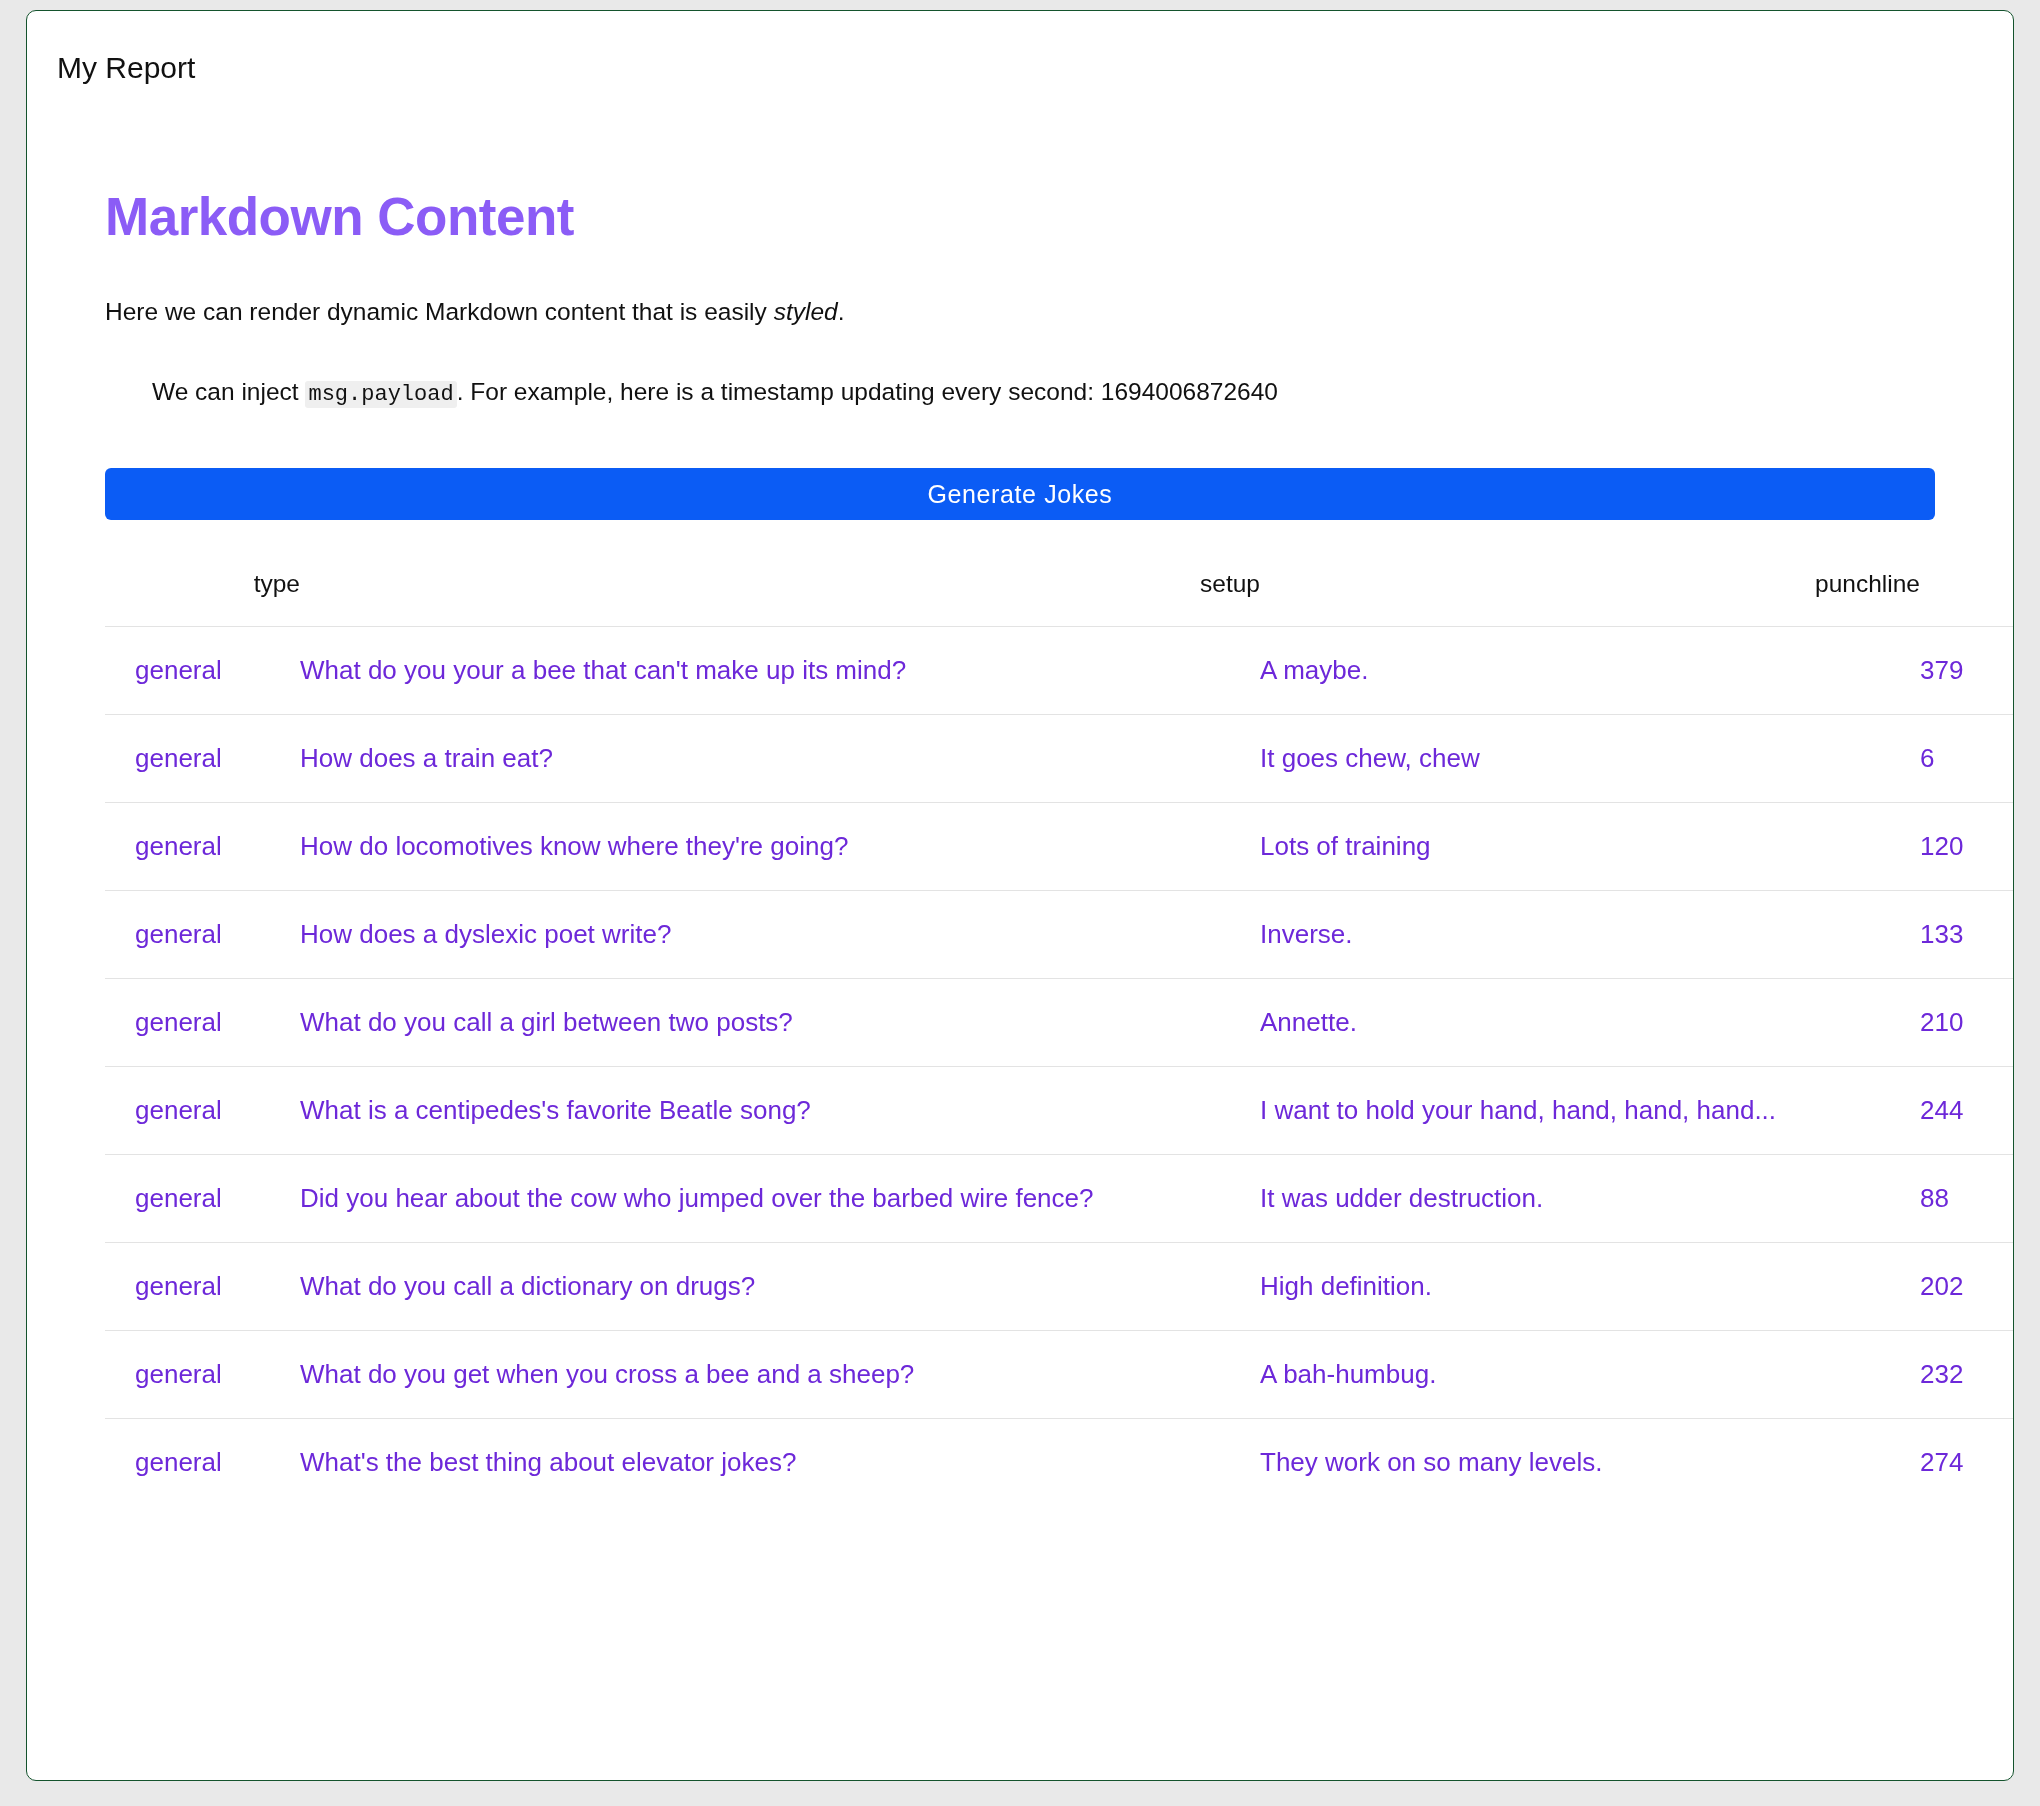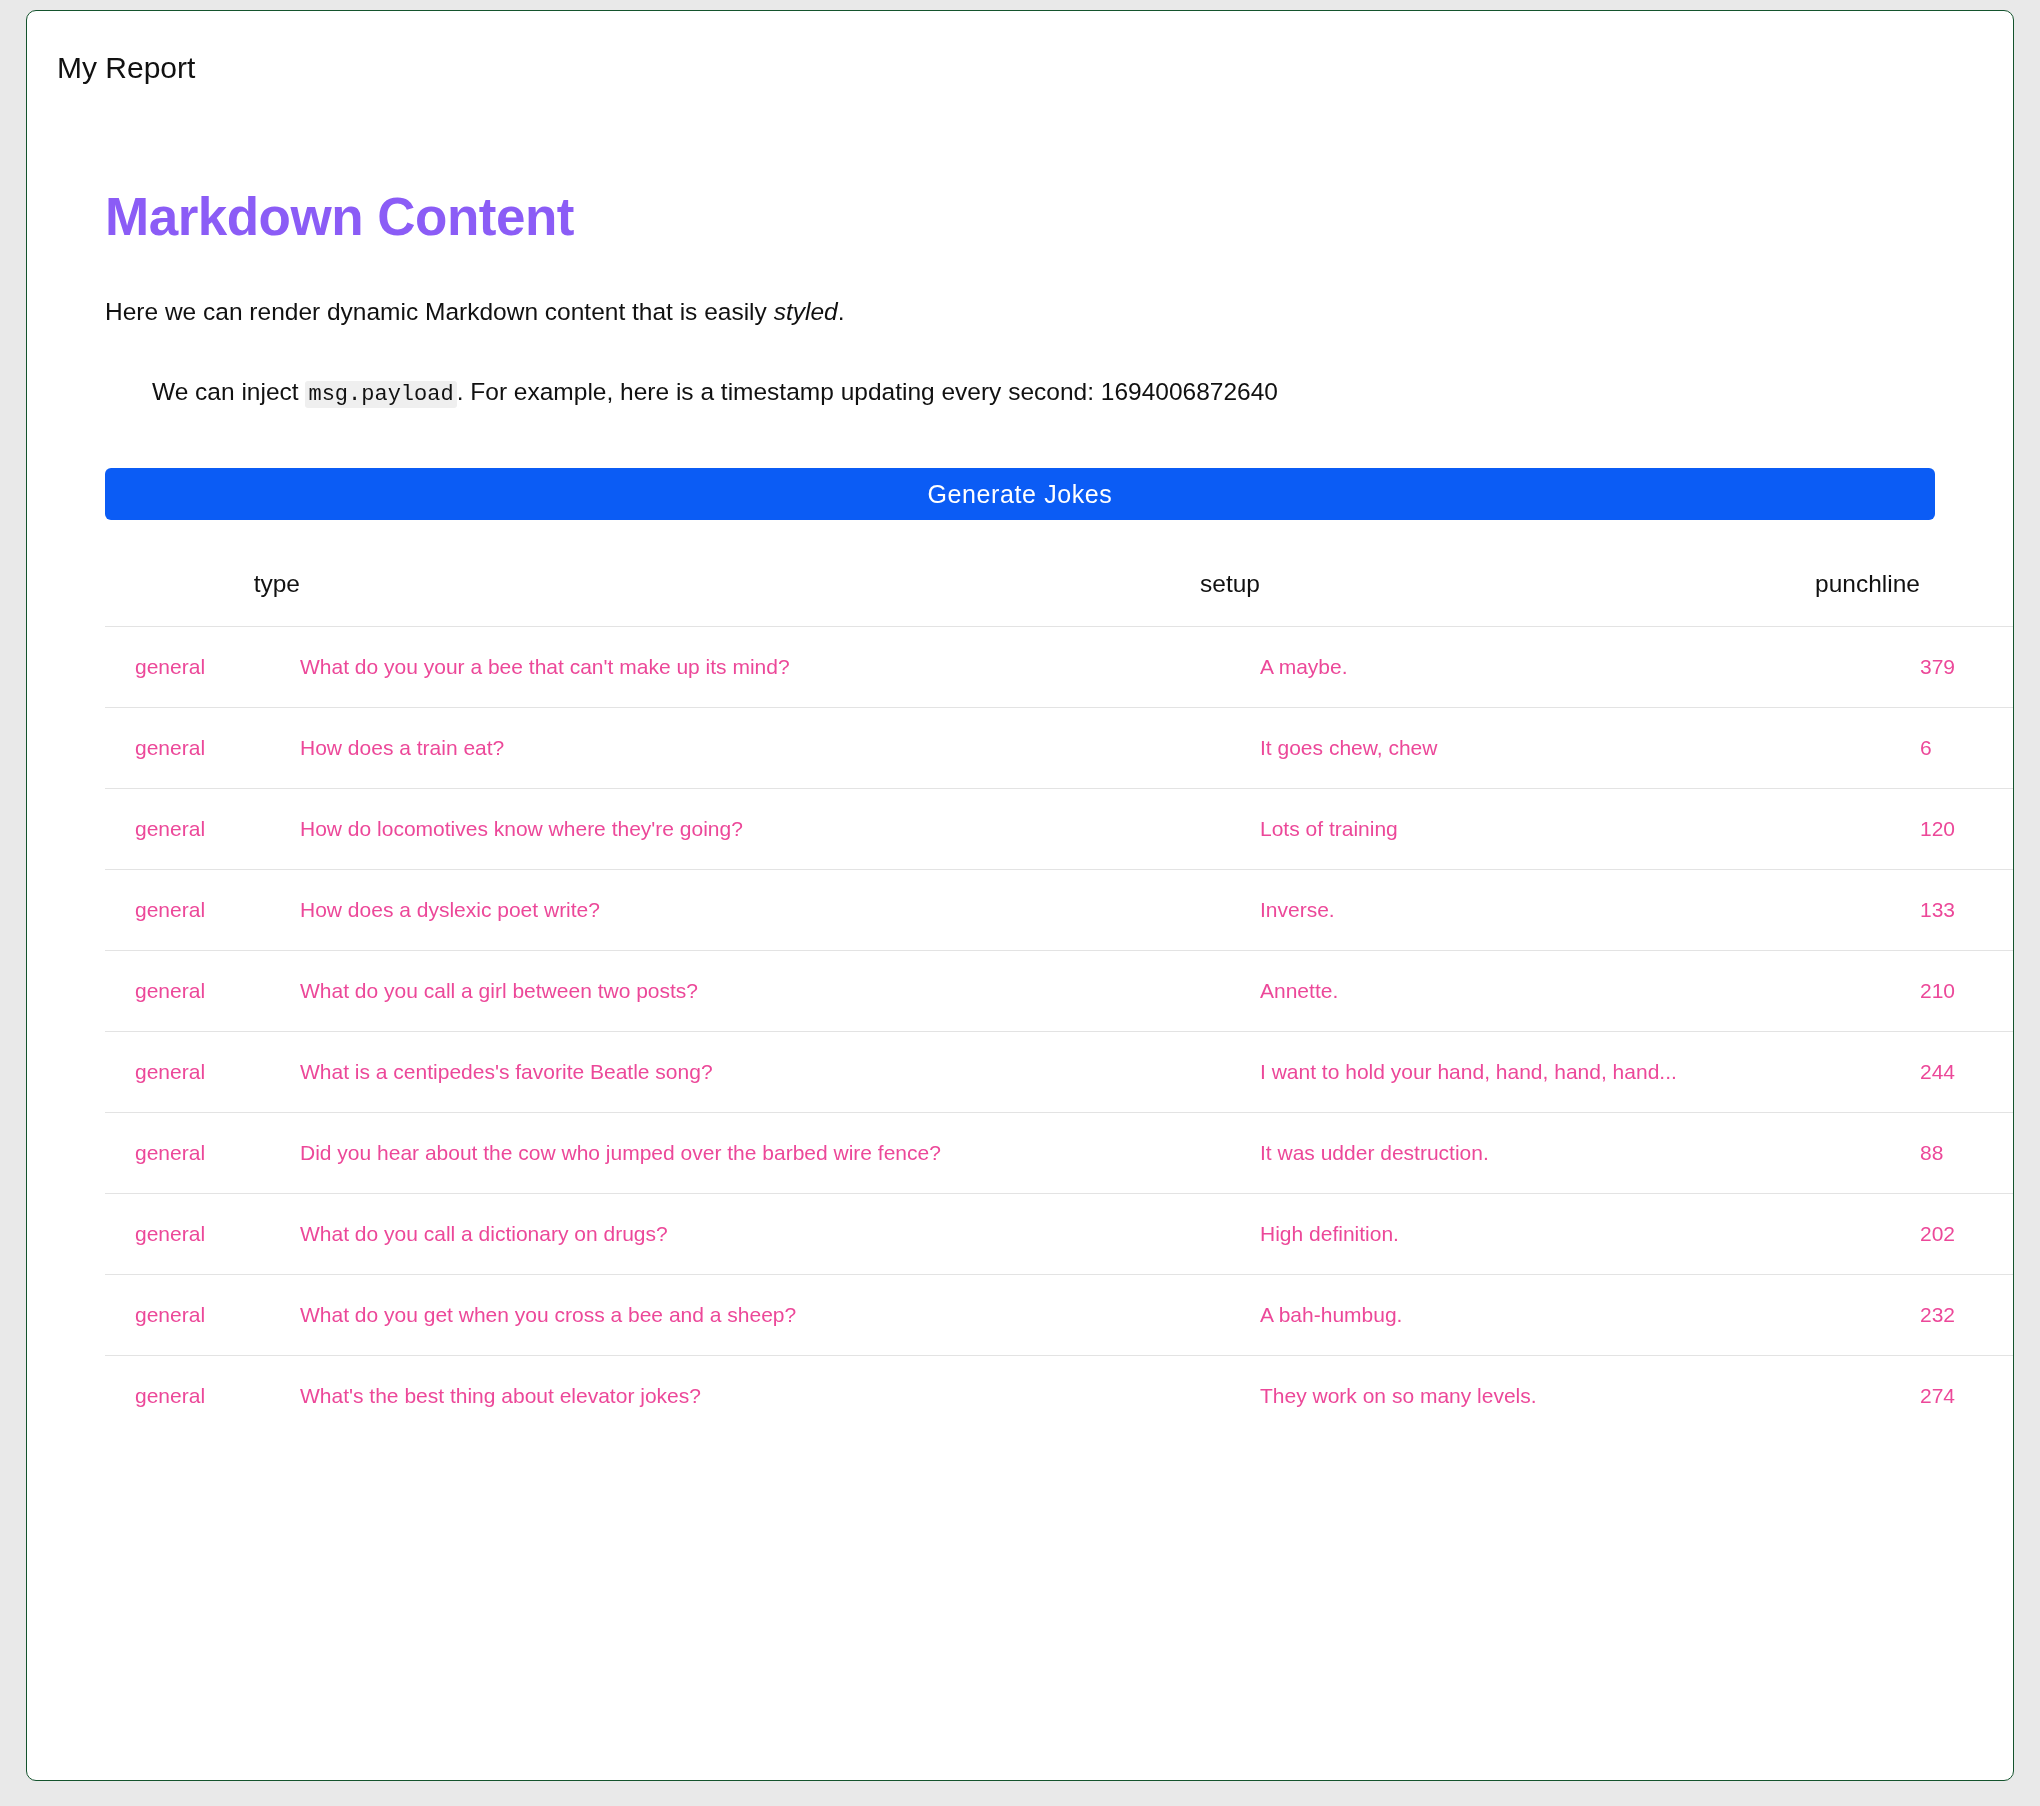--- a/index.html
+++ b/index.html
@@ -81,22 +81,22 @@
     table-layout: fixed;
   }
   table.jokes th {
     text-align: right;
     font-size: 24.5px;
     font-weight: normal;
     color: #111111;
     padding: 14px 0 28px 0;
   }
   table.jokes td {
-    font-size: 21px;
-    color: #ec4899;
+    font-size: 26px;
+    color: #6d28d9;
     padding: 28px 0 28px 0;
     border-top: 1px solid #e3e3e3;
     overflow: hidden;
     text-overflow: ellipsis;
     white-space: nowrap;
   }
   table.jokes thead tr th { border-bottom: 1px solid #e3e3e3; }
   table.jokes tbody tr:first-child td { border-top: none; }
   .col-type { width: 165px; padding-left: 30px !important; }
   .col-setup { width: 960px; }

